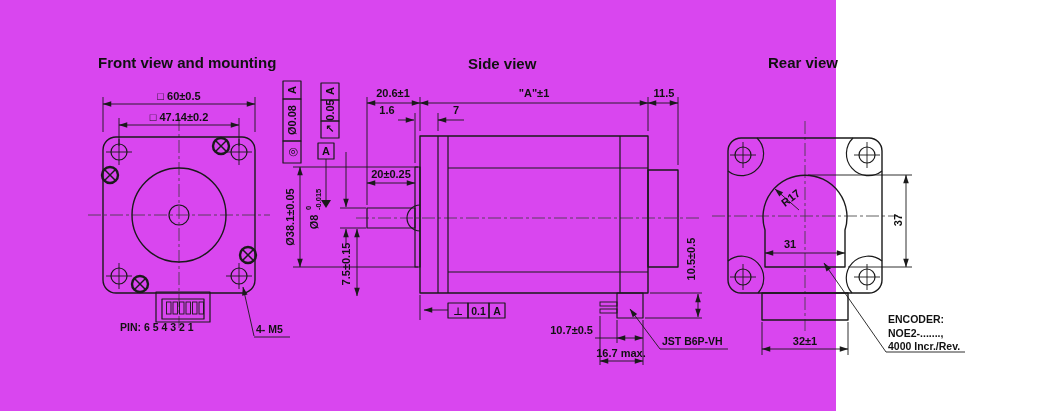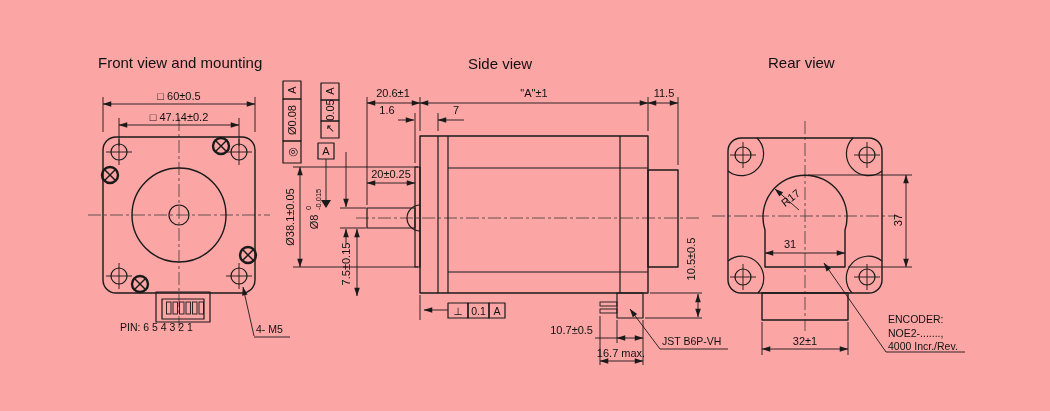--- a/index.html
+++ b/index.html
@@ -1,16 +1,16 @@
 <!DOCTYPE html>
 <html><head>
 <meta charset="utf-8">
 <style>
   html,body{margin:0;padding:0;background:#fff;}
-  .stage{position:relative;width:1050px;height:411px;background:#fca5a5;font-family:"Liberation Sans",sans-serif;}
+  .stage{position:relative;width:836px;height:411px;background:#d946ef;font-family:"Liberation Sans",sans-serif;font-weight:bold;}
   svg{display:block;}
   .ol{fill:none;stroke:#1a1a1a;stroke-width:1.4;stroke-linejoin:round;}
   .ol2{fill:none;stroke:#1a1a1a;stroke-width:1.2;stroke-linejoin:round;}
   .thin{fill:none;stroke:#1a1a1a;stroke-width:0.9;}
   .dim{fill:none;stroke:#1a1a1a;stroke-width:0.9;}
   .cl{fill:none;stroke:#3a3a3a;stroke-width:0.8;stroke-dasharray:13 3 3 3;}
   .ttl{font-size:15px;fill:#111;}
   .dt{font-size:11px;fill:#111;}
   .dts{font-size:7.5px;fill:#111;}
   .nt{font-size:10.5px;fill:#111;}

